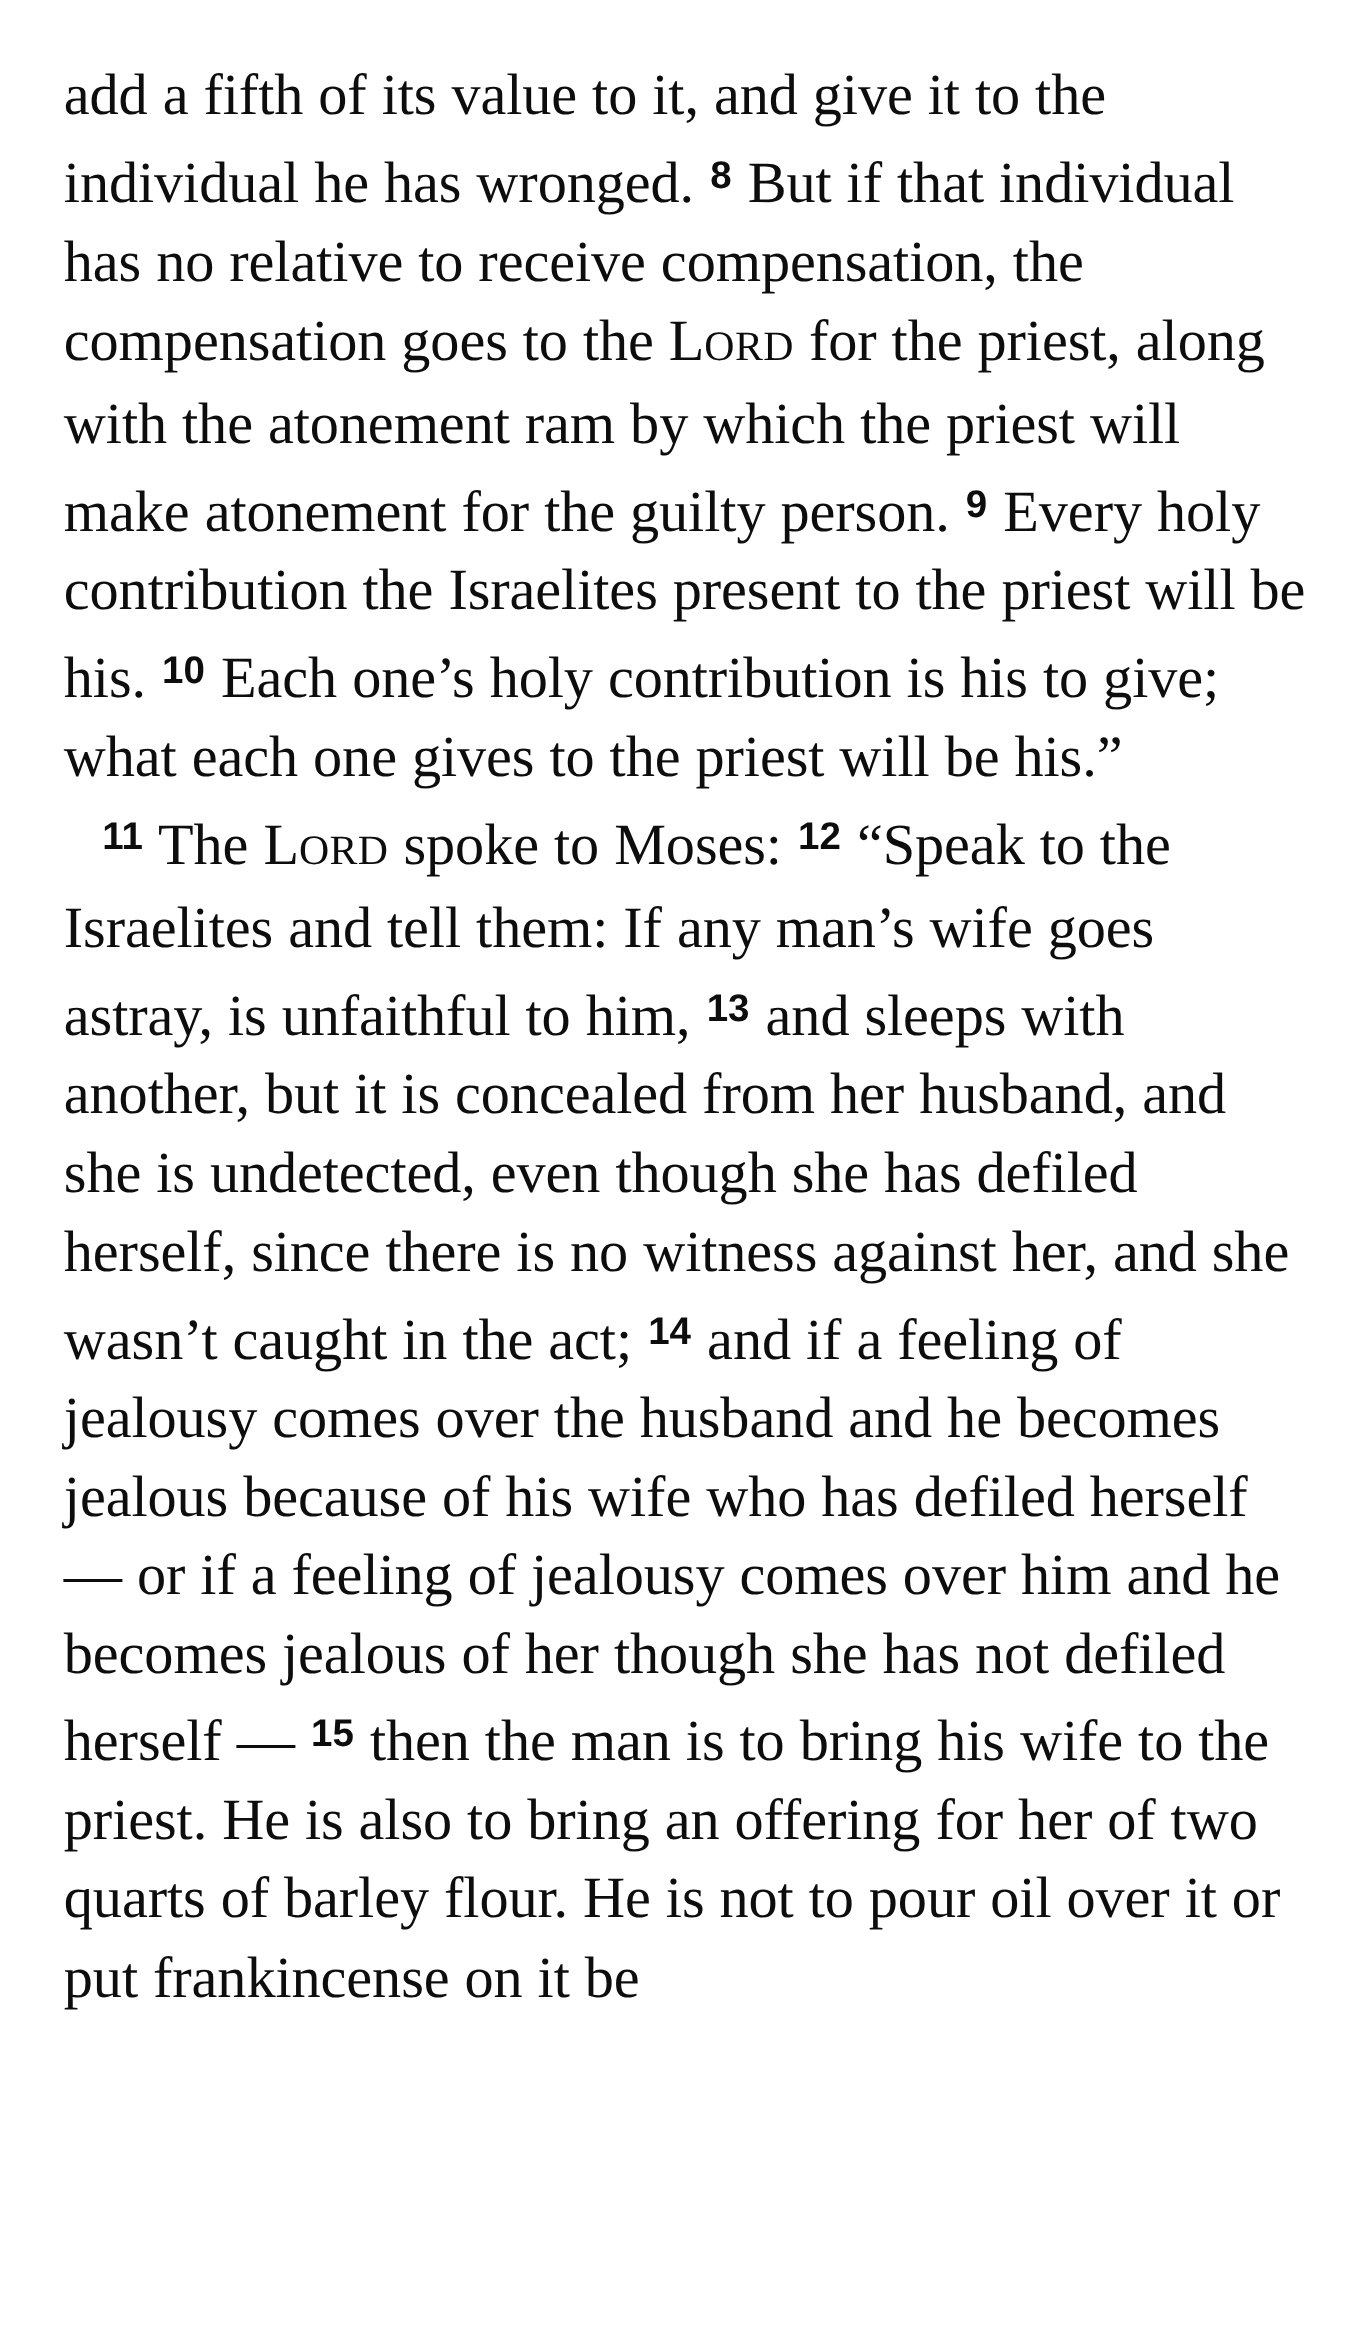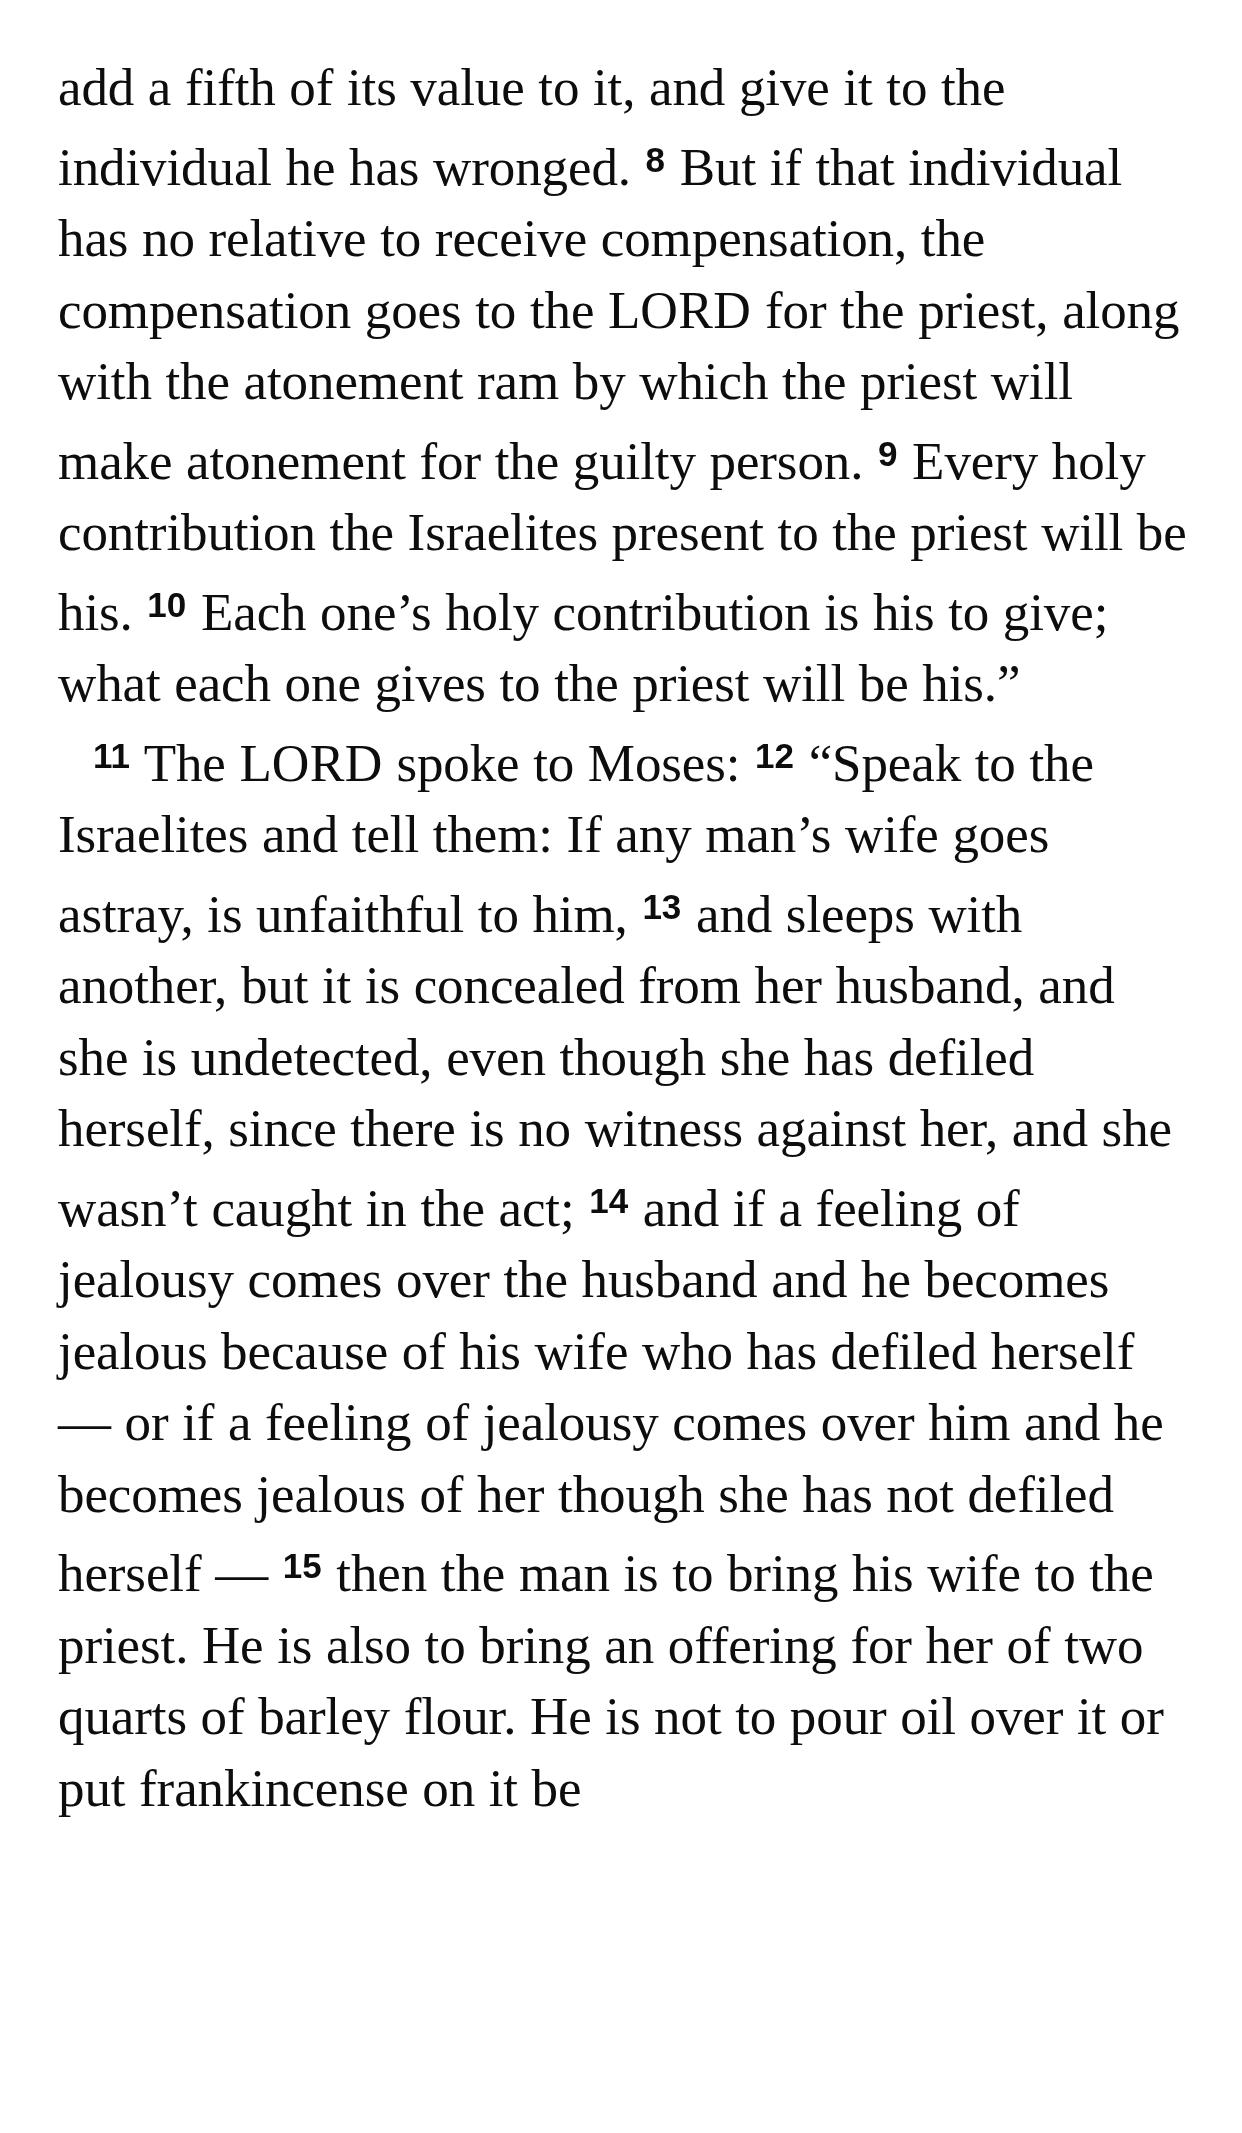--- a/index.html
+++ b/index.html
@@ -40,21 +40,21 @@
     letter-spacing: 0px;
     padding: 0 1px;
   }
   .divine {
     font-size: 53px;
   }
   .divine .dn-first {
     font-size: 53px;
   }
   .divine .dn-rest {
-    font-size: 52px;
+    font-size: 38px;
     letter-spacing: 0.4px;
   }
 </style>
 </head>
 <body>
 
 <div id="page">
   <div id="paragraphs">
       <p class="para">add a fifth of its value to it, and give it to the individual he has wronged. <span class="vnum">8</span> But if that individual has no relative to receive compen­sation, the compensation goes to the <span class="divine"><span class="dn-first">L</span><span class="dn-rest">ORD</span></span> for the priest, along with the atonement ram by which the priest will make atonement for the guilty person. <span class="vnum">9</span> Every holy contribution the Israelites present to the priest will be his. <span class="vnum">10</span> Each one’s holy contribution is his to give; what each one gives to the priest will be his.”</p>
       <p class="para indented"><span class="vnum">11</span> The <span class="divine"><span class="dn-first">L</span><span class="dn-rest">ORD</span></span> spoke to Moses: <span class="vnum">12</span> “Speak to the Israelites and tell them: If any man’s wife goes astray, is unfaithful to him, <span class="vnum">13</span> and sleeps with another, but it is concealed from her husband, and she is undetected, even though she has defiled herself, since there is no witness against her, and she wasn’t caught in the act; <span class="vnum">14</span> and if a feeling of jealousy comes over the husband and he becomes jealous because of his wife who has defiled herself — or if a feeling of jealousy comes over him and he becomes jealous of her though she has not defiled herself — <span class="vnum">15</span> then the man is to bring his wife to the priest. He is also to bring an offering for her of two quarts of barley flour. He is not to pour oil over it or put frankincense on it be­</p>

